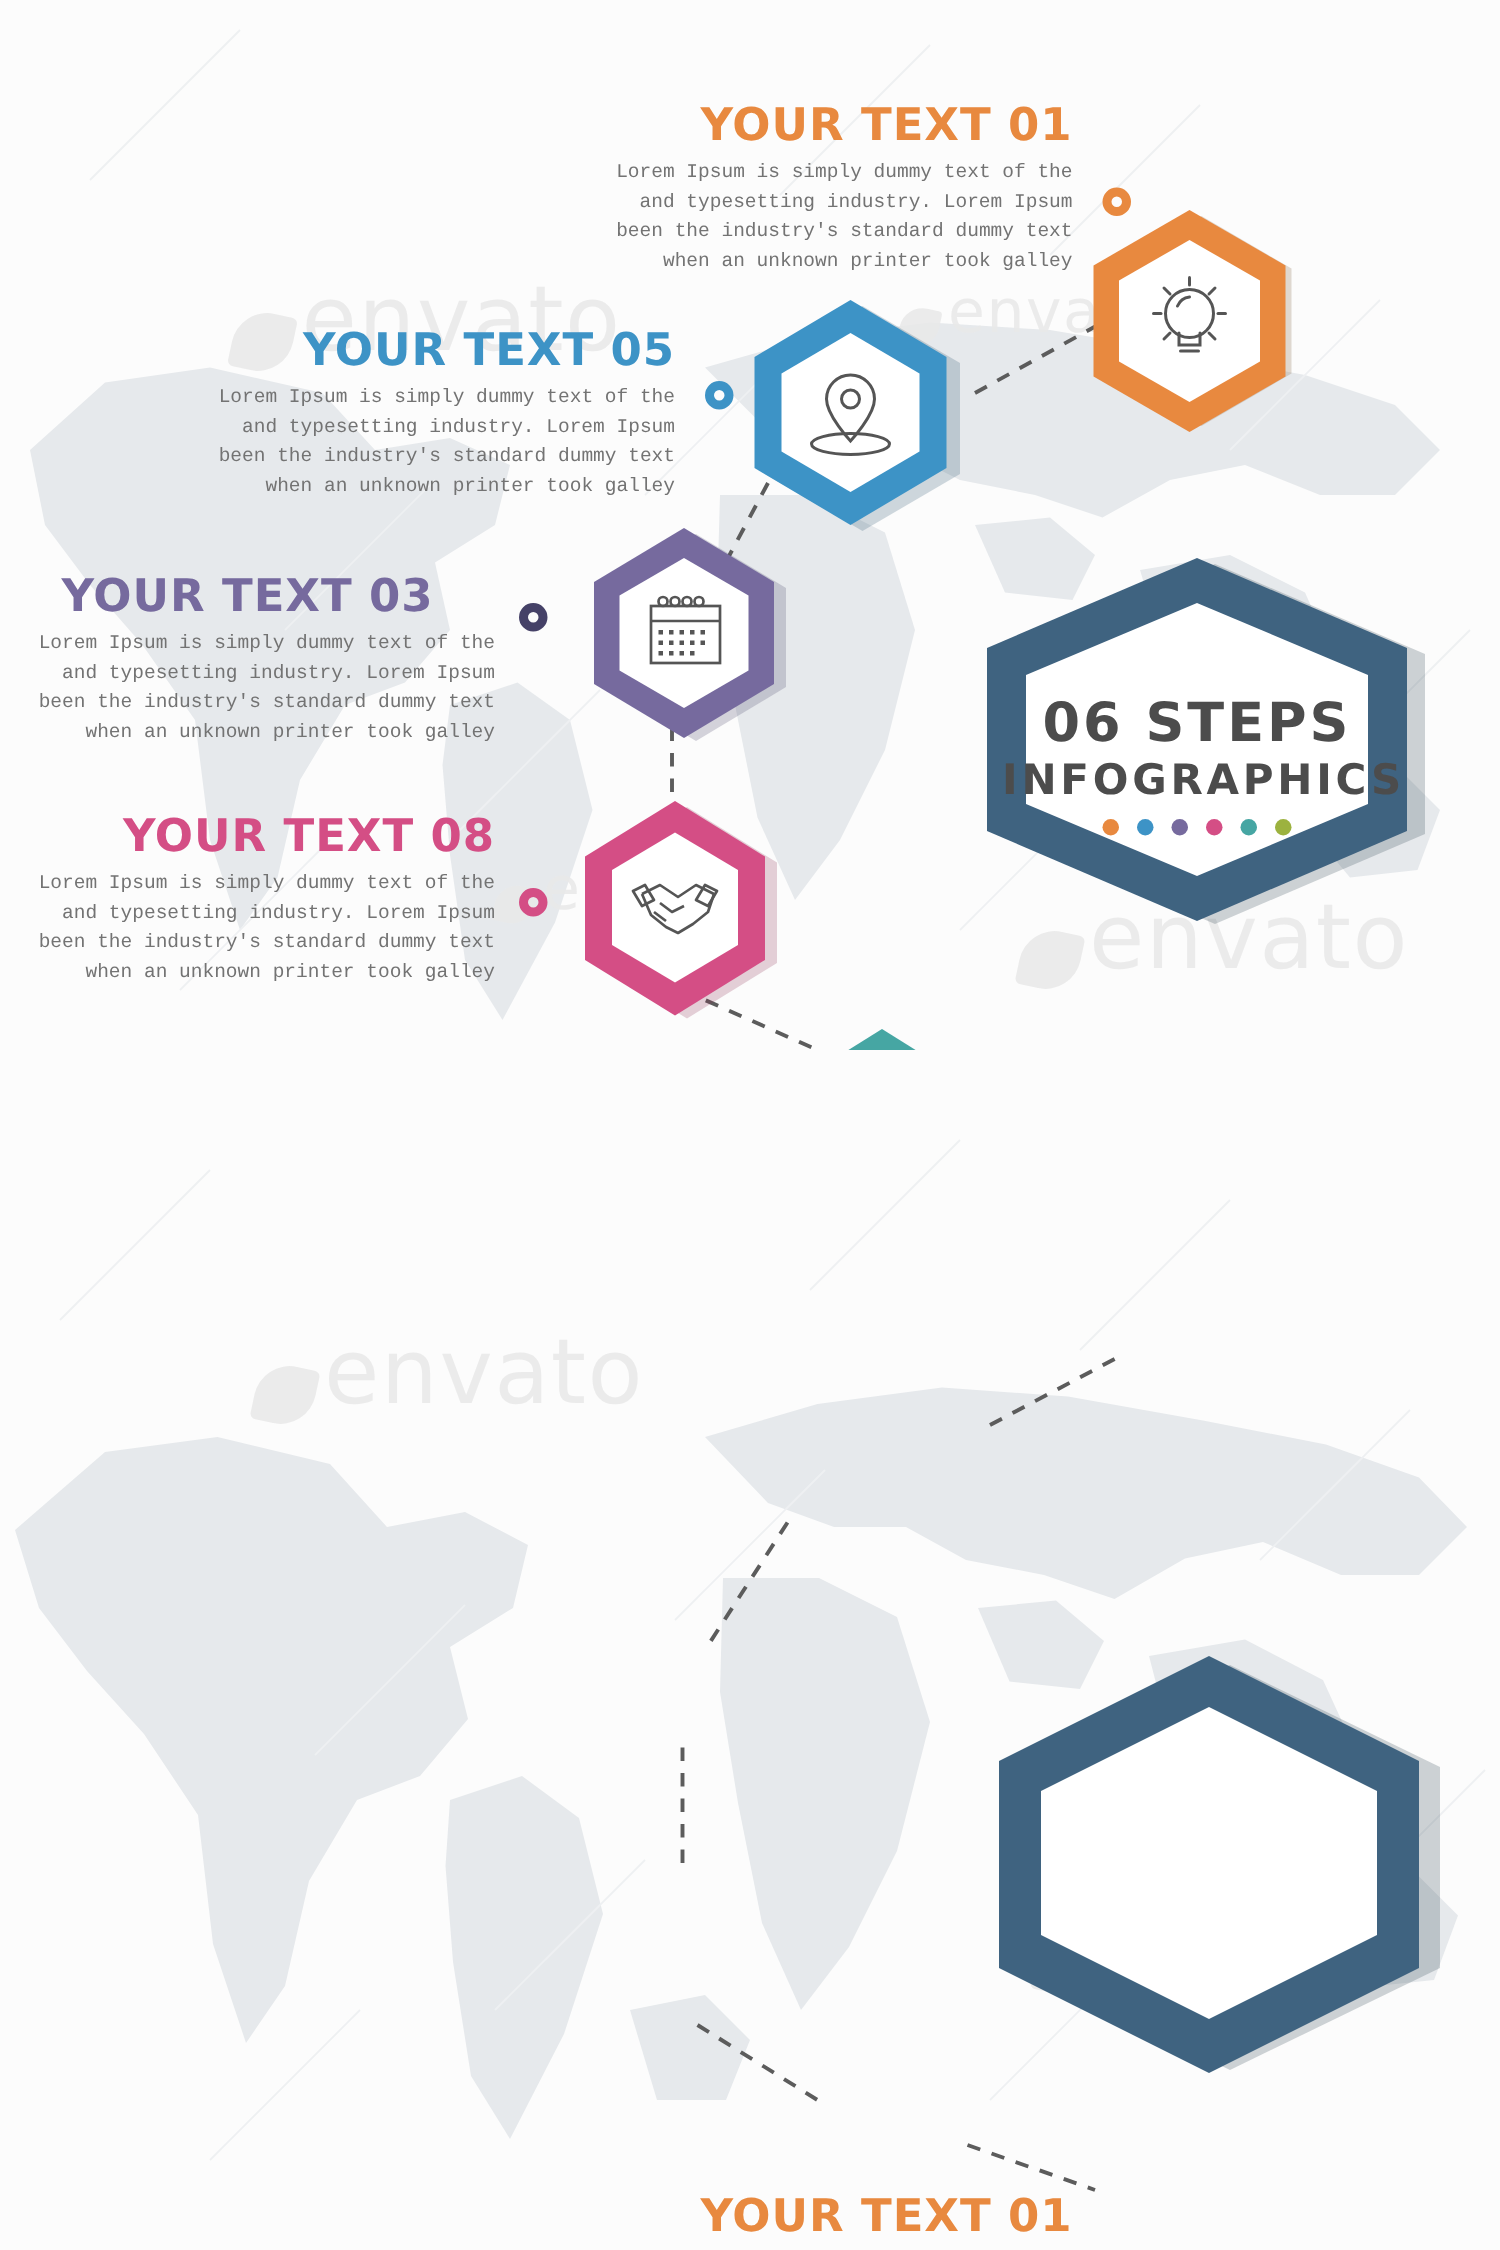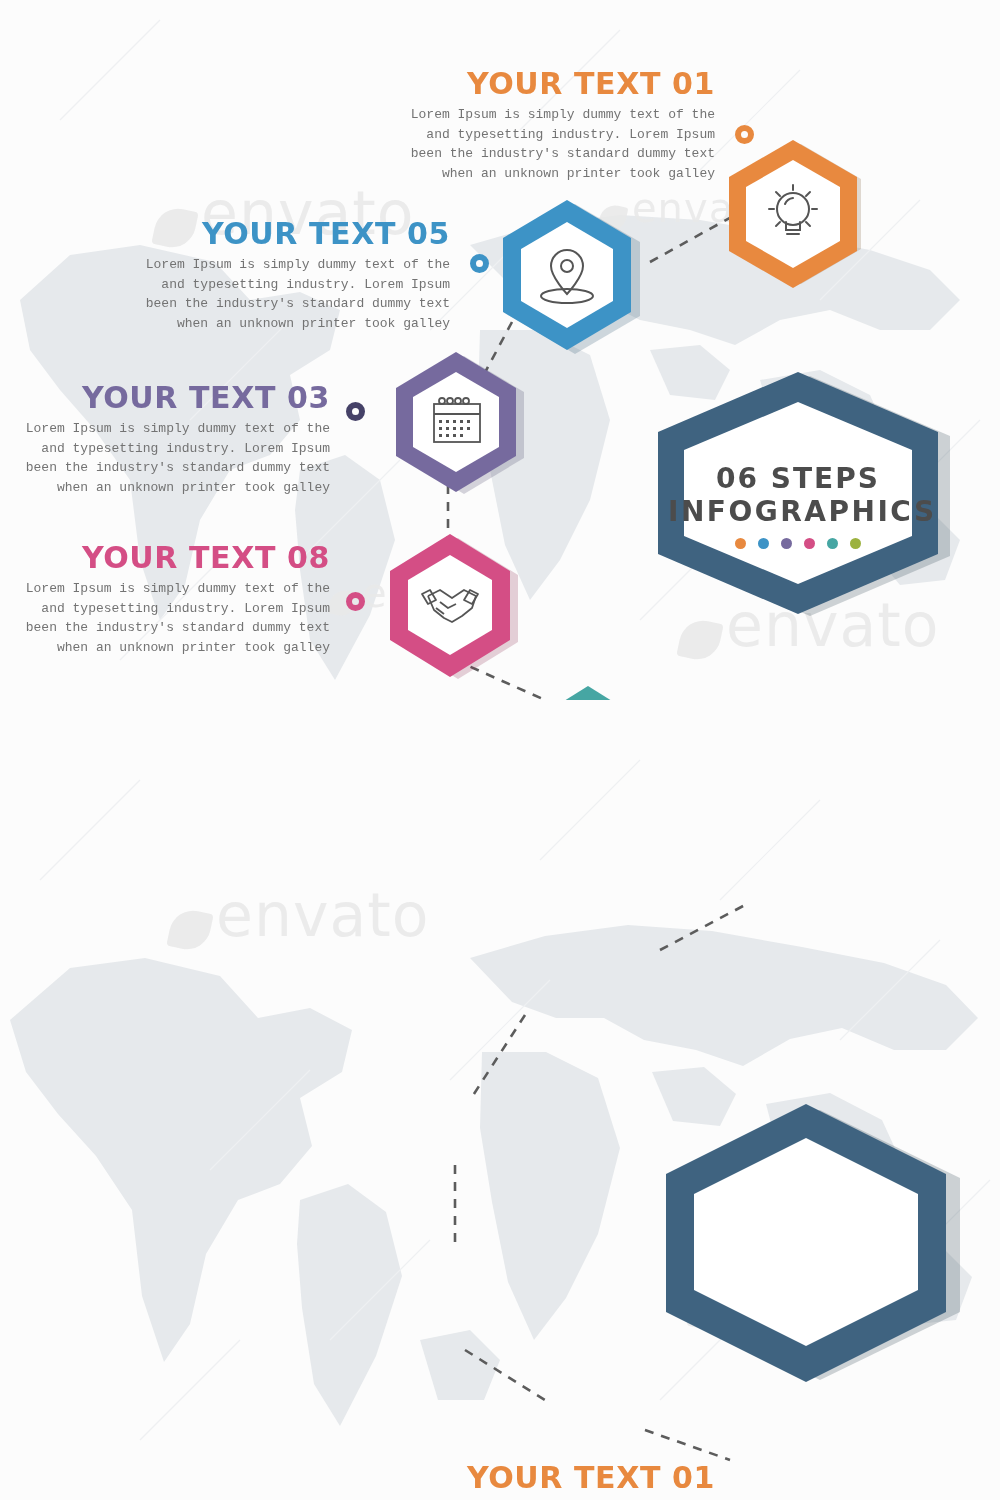--- a/index.html
+++ b/index.html
@@ -157,21 +157,21 @@
       <div class="body">
         <span>Lorem Ipsum is simply dummy text of the</span>
           <span>and typesetting industry. Lorem Ipsum</span>
         <span>been the industry's standard dummy text</span>
           <span>when an unknown printer took galley</span>
       </div>
     </div>
     <div class="ring" style="left:470px; top:254px; border-color:#3d93c6;"></div>
 
     <div class="txt" style="left:0px; top:380px;">
-      <div class="title" style="color:#766a9e;">YOUR TEXT 03</div>
+      <div class="title" style="color:#766a9e;text-align:center;">YOUR TEXT 03</div>
       <div class="body">
         <span>Lorem Ipsum is simply dummy text of the</span>
           <span>and typesetting industry. Lorem Ipsum</span>
         <span>been the industry's standard dummy text</span>
           <span>when an unknown printer took galley</span>
       </div>
     </div>
     <div class="ring" style="left:346px; top:402px; border-color:#454167;"></div>
 
     <div class="txt" style="left:0px; top:540px;">
@@ -274,21 +274,21 @@
     </div>
 
     <div class="hex" style="left:650px; top:370px;">
       <svg width="310" height="250" viewBox="0 0 310 250">
         <polygon class="shadow" points="160,6 300,66 300,186 160,246 20,186 20,66" fill="#24394a"></polygon>
         <polygon points="148,2 288,62 288,184 148,244 8,184 8,62" fill="#3f6380"></polygon>
         <polygon points="148,32 262,80 262,166 148,214 34,166 34,80" fill="#ffffff"></polygon>
       </svg>
     </div>
     <div class="badge-text" style="left:668px; top:462px;">
-      <div class="l1" style="font-size:28px;">06 STEPS</div>
+      <div class="l1" style="font-size:36px;">06 STEPS</div>
       <div class="l2" style="font-size:28px;">INFOGRAPHICS</div>
       <div class="dots">
         <i style="width:11px;height:11px;background:#e8893f;"></i>
         <i style="width:11px;height:11px;background:#3d93c6;"></i>
         <i style="width:11px;height:11px;background:#766a9e;"></i>
         <i style="width:11px;height:11px;background:#d44e85;"></i>
         <i style="width:11px;height:11px;background:#46a6a3;"></i>
         <i style="width:11px;height:11px;background:#9cb23f;"></i>
       </div>
     </div>

